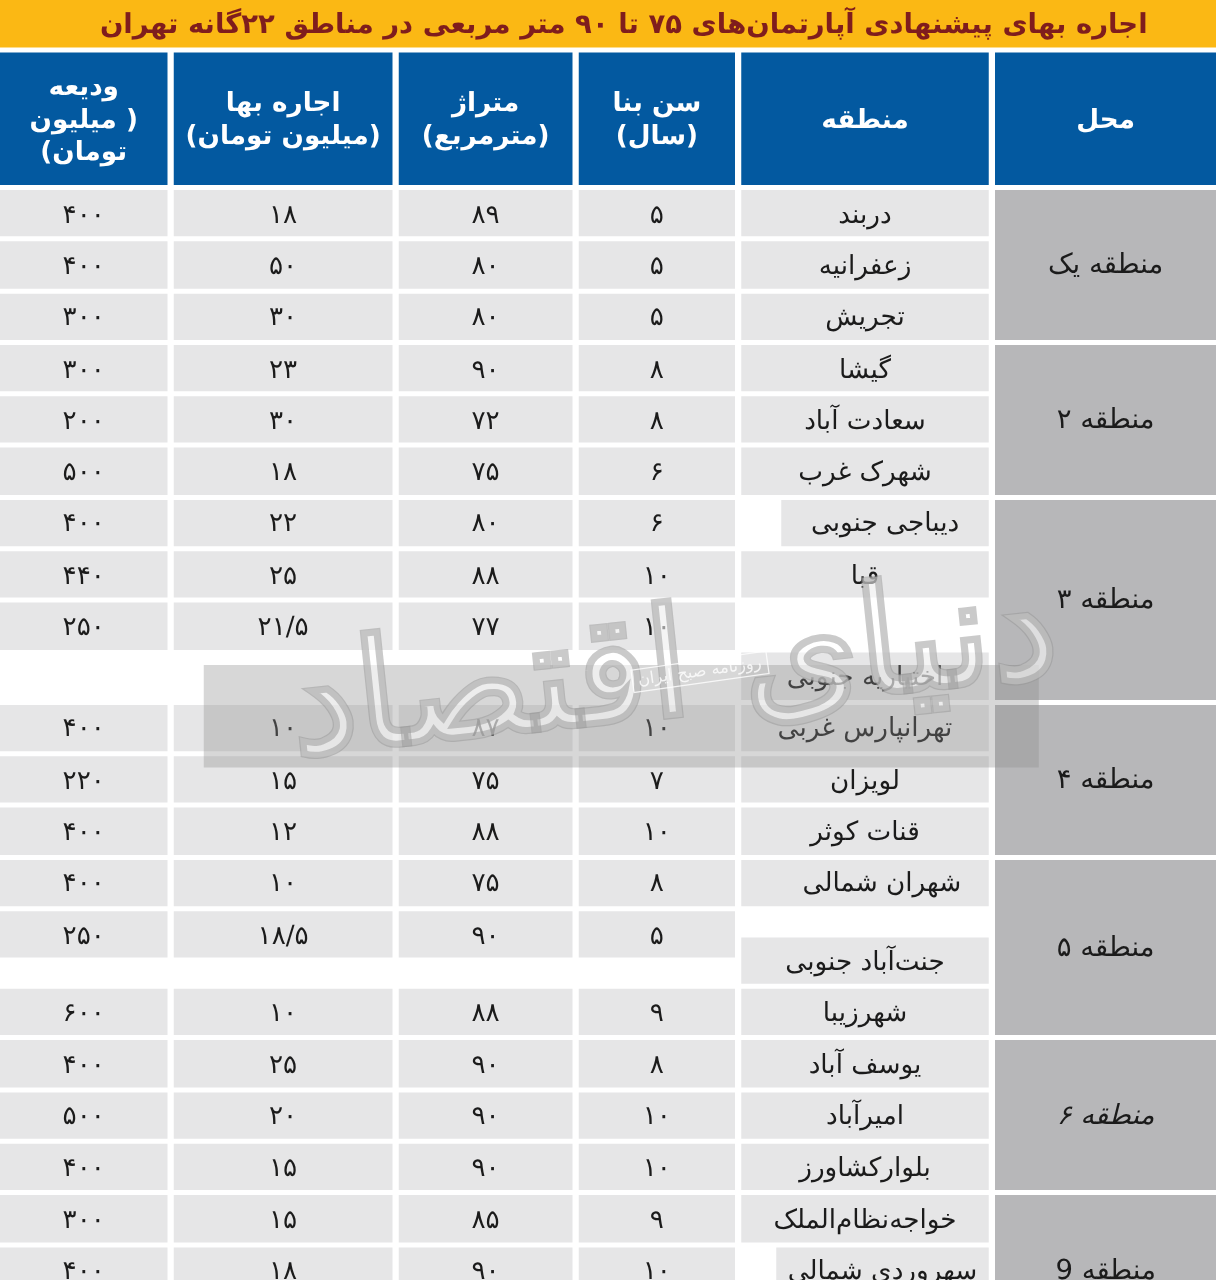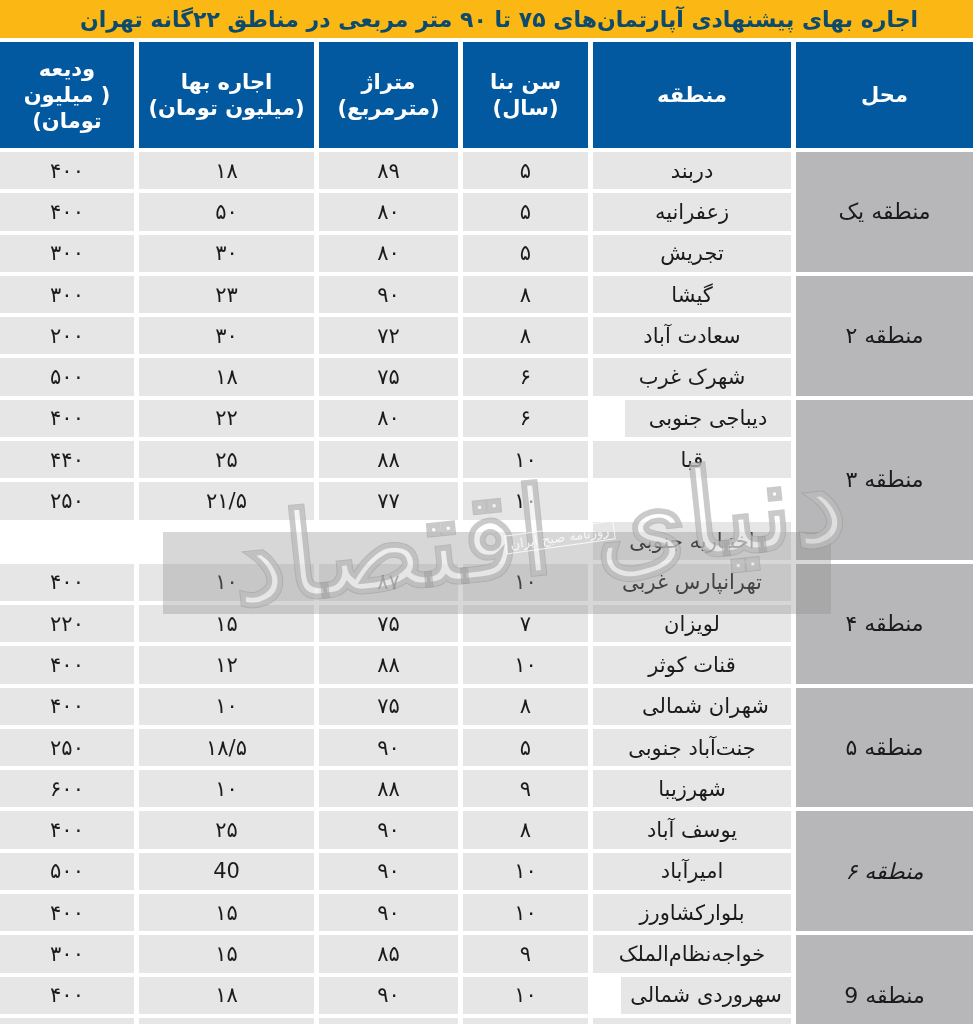--- a/index.html
+++ b/index.html
@@ -1,19 +1,19 @@
 <!DOCTYPE html>
 <html><head>
 <meta charset="utf-8">
 <style>
   html, body { margin: 0; padding: 0; background: #ffffff; }
   body { width: 973px; height: 1024px; overflow: hidden; position: relative; font-family: "DejaVu Sans", sans-serif; }
   .title-bar {
     position: absolute; left: 0; top: 0; width: 973px; height: 40px;
-    background: #fbb814; color: #0c4a6e; font-weight: bold; font-size: 22px;
+    background: #fbb814; color: #7f1d1d; font-weight: bold; font-size: 22px;
     display: flex; align-items: center; justify-content: center; direction: rtl;
     border-bottom: 2px solid #ffffff; box-sizing: border-box; padding-left: 25px;
   }
   .grid {
     position: absolute; left: 0; top: 42px; width: 973px;
     display: grid; direction: rtl;
     grid-template-columns: 177px 198px 125px 139px 175px 134px;
     column-gap: 5px; row-gap: 4px;
   }
   .hcell {
@@ -124,40 +124,40 @@
     <div class="cell" style="grid-area: 13 / 3;">۱۰</div>
     <div class="cell" style="grid-area: 13 / 4;">۸۸</div>
     <div class="cell" style="grid-area: 13 / 5;">۱۲</div>
     <div class="cell" style="grid-area: 13 / 6;">۴۰۰</div>
     <div class="region" style="grid-area: 14 / 1 / span 3;">منطقه ۵</div>
     <div class="cell" style="grid-area: 14 / 2; padding-left: 27px;">شهران شمالی</div>
     <div class="cell" style="grid-area: 14 / 3;">۸</div>
     <div class="cell" style="grid-area: 14 / 4;">۷۵</div>
     <div class="cell" style="grid-area: 14 / 5;">۱۰</div>
     <div class="cell" style="grid-area: 14 / 6;">۴۰۰</div>
-    <div class="cell" style="grid-area: 15 / 2;">جنت‌آباد جنوبی</div>
+    <div class="cell" style="grid-area: 15 / 2; margin-top: 21px;">جنت‌آباد جنوبی</div>
     <div class="cell" style="grid-area: 15 / 3;">۵</div>
     <div class="cell" style="grid-area: 15 / 4;">۹۰</div>
     <div class="cell" style="grid-area: 15 / 5;">۱۸/۵</div>
     <div class="cell" style="grid-area: 15 / 6;">۲۵۰</div>
     <div class="cell" style="grid-area: 16 / 2;">شهرزیبا</div>
     <div class="cell" style="grid-area: 16 / 3;">۹</div>
     <div class="cell" style="grid-area: 16 / 4;">۸۸</div>
     <div class="cell" style="grid-area: 16 / 5;">۱۰</div>
     <div class="cell" style="grid-area: 16 / 6;">۶۰۰</div>
     <div class="region" style="grid-area: 17 / 1 / span 3; font-style: italic;">منطقه ۶</div>
     <div class="cell" style="grid-area: 17 / 2;">یوسف آباد</div>
     <div class="cell" style="grid-area: 17 / 3;">۸</div>
     <div class="cell" style="grid-area: 17 / 4;">۹۰</div>
     <div class="cell" style="grid-area: 17 / 5;">۲۵</div>
     <div class="cell" style="grid-area: 17 / 6;">۴۰۰</div>
     <div class="cell" style="grid-area: 18 / 2;">امیرآباد</div>
     <div class="cell" style="grid-area: 18 / 3;">۱۰</div>
     <div class="cell" style="grid-area: 18 / 4;">۹۰</div>
-    <div class="cell" style="grid-area: 18 / 5;">40</div>
+    <div class="cell" style="grid-area: 18 / 5;">۲۰</div>
     <div class="cell" style="grid-area: 18 / 6;">۵۰۰</div>
     <div class="cell" style="grid-area: 19 / 2;">بلوارکشاورز</div>
     <div class="cell" style="grid-area: 19 / 3;">۱۰</div>
     <div class="cell" style="grid-area: 19 / 4;">۹۰</div>
     <div class="cell" style="grid-area: 19 / 5;">۱۵</div>
     <div class="cell" style="grid-area: 19 / 6;">۴۰۰</div>
     <div class="region" style="grid-area: 20 / 1 / span 3;">منطقه 9</div>
     <div class="cell" style="grid-area: 20 / 2;">خواجه‌نظام‌الملک</div>
     <div class="cell" style="grid-area: 20 / 3;">۹</div>
     <div class="cell" style="grid-area: 20 / 4;">۸۵</div>

